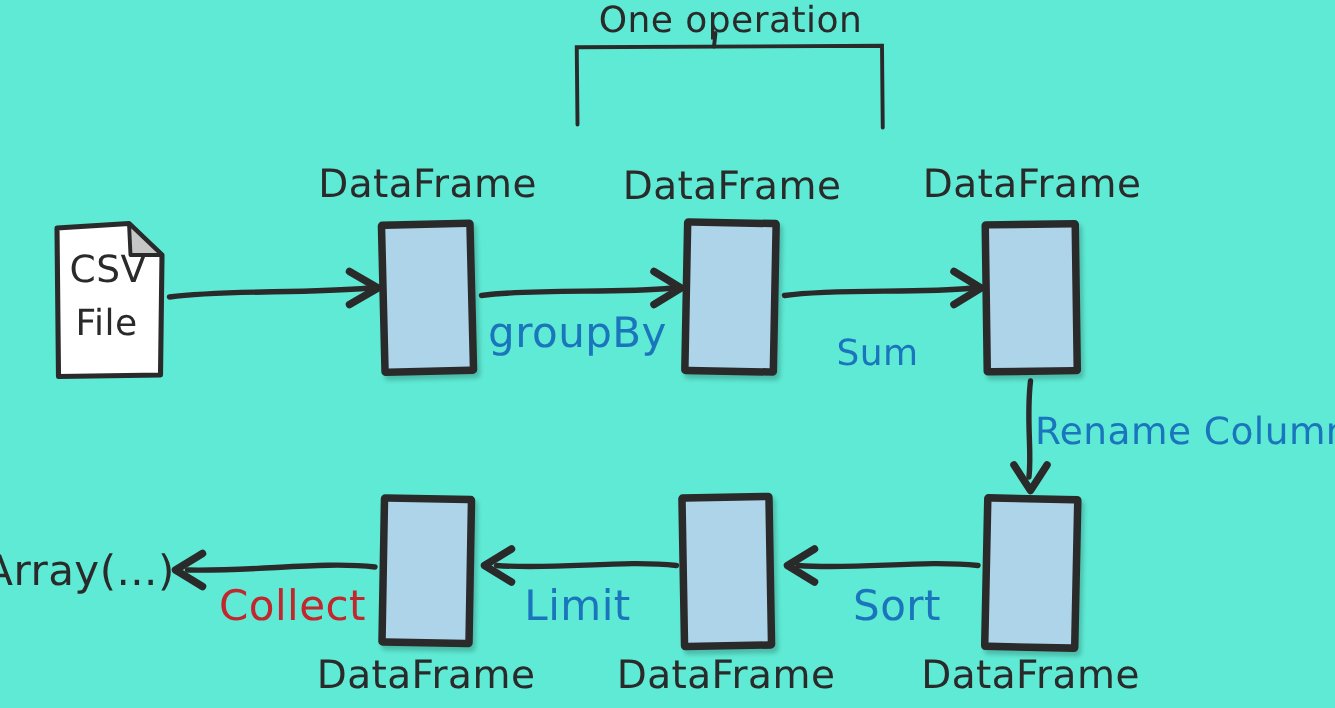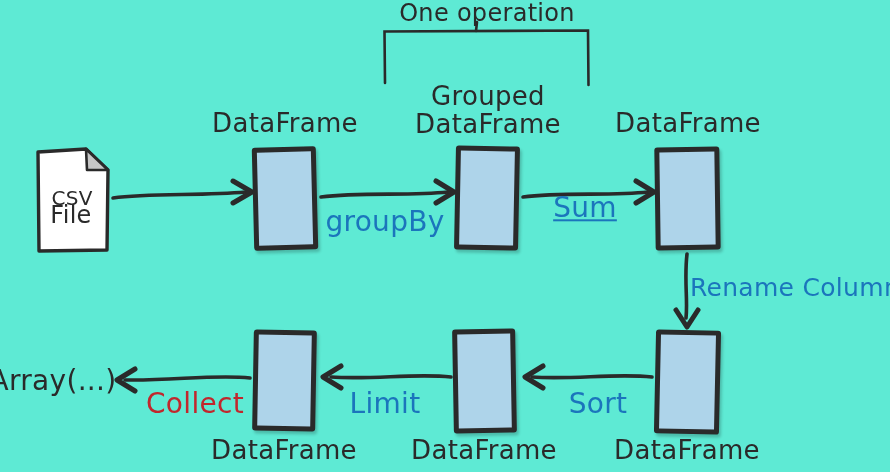--- a/index.html
+++ b/index.html
@@ -96,36 +96,35 @@
 
   <div class="df-box" style="left:253px; top:147px; width:54px; height:93px; transform:rotate(-1.4deg);"></div>
   <div class="df-box" style="left:455px; top:146px; width:54px; height:94px; transform:rotate(1.1deg);"></div>
   <div class="df-box" style="left:655px; top:147px; width:55px; height:93px; transform:rotate(-0.8deg);"></div>
   <div class="df-box" style="left:655px; top:330px; width:55px; height:94px; transform:rotate(1.2deg);"></div>
   <div class="df-box" style="left:453px; top:329px; width:53px; height:94px; transform:rotate(-1.0deg);"></div>
   <div class="df-box" style="left:253px; top:330px; width:53px; height:91px; transform:rotate(1.0deg);"></div>
 
   <div class="label" style="left:487px; top:14px; font-size:24px;">One operation</div>
 
-  <div class="label" style="left:72px; top:198px; font-size:20px;">CSV</div>
+  <div class="label" style="left:72px; top:180px; font-size:25px;">CSV</div>
   <div class="label" style="left:71px; top:216px; font-size:24px;">File</div>
 
   <div class="label" style="left:285px; top:124px; font-size:26px;">DataFrame</div>
 
-  <div class="label" style="left:488px; top:97px; font-size:26px;">Grouped</div>
   <div class="label" style="left:488px; top:125px; font-size:26px;">DataFrame</div>
 
   <div class="label" style="left:688px; top:124px; font-size:26px;">DataFrame</div>
 
   <div class="label" style="left:687px; top:451px; font-size:26px;">DataFrame</div>
   <div class="label" style="left:484px; top:451px; font-size:26px;">DataFrame</div>
   <div class="label" style="left:284px; top:451px; font-size:26px;">DataFrame</div>
 
   <div class="label" style="left:53px; top:381px; font-size:28px;">Array(...)</div>
 
   <div class="label blue" style="left:385px; top:222px; font-size:28px;text-align:right;">groupBy</div>
-  <div class="label blue" style="left:585px; top:208px; font-size:28px;text-decoration:underline;">Sum</div>
+  <div class="label blue" style="left:585px; top:236px; font-size:24px;">Sum</div>
   <div class="label blue" style="left:795px; top:288px; font-size:25px;">Rename Column</div>
   <div class="label blue" style="left:598px; top:404px; font-size:28px;">Sort</div>
   <div class="label blue" style="left:385px; top:404px; font-size:28px;">Limit</div>
   <div class="label red" style="left:183px; top:404px; font-size:28px;margin-left:12px;">Collect</div>
 
 </div>
 
 </body></html>

